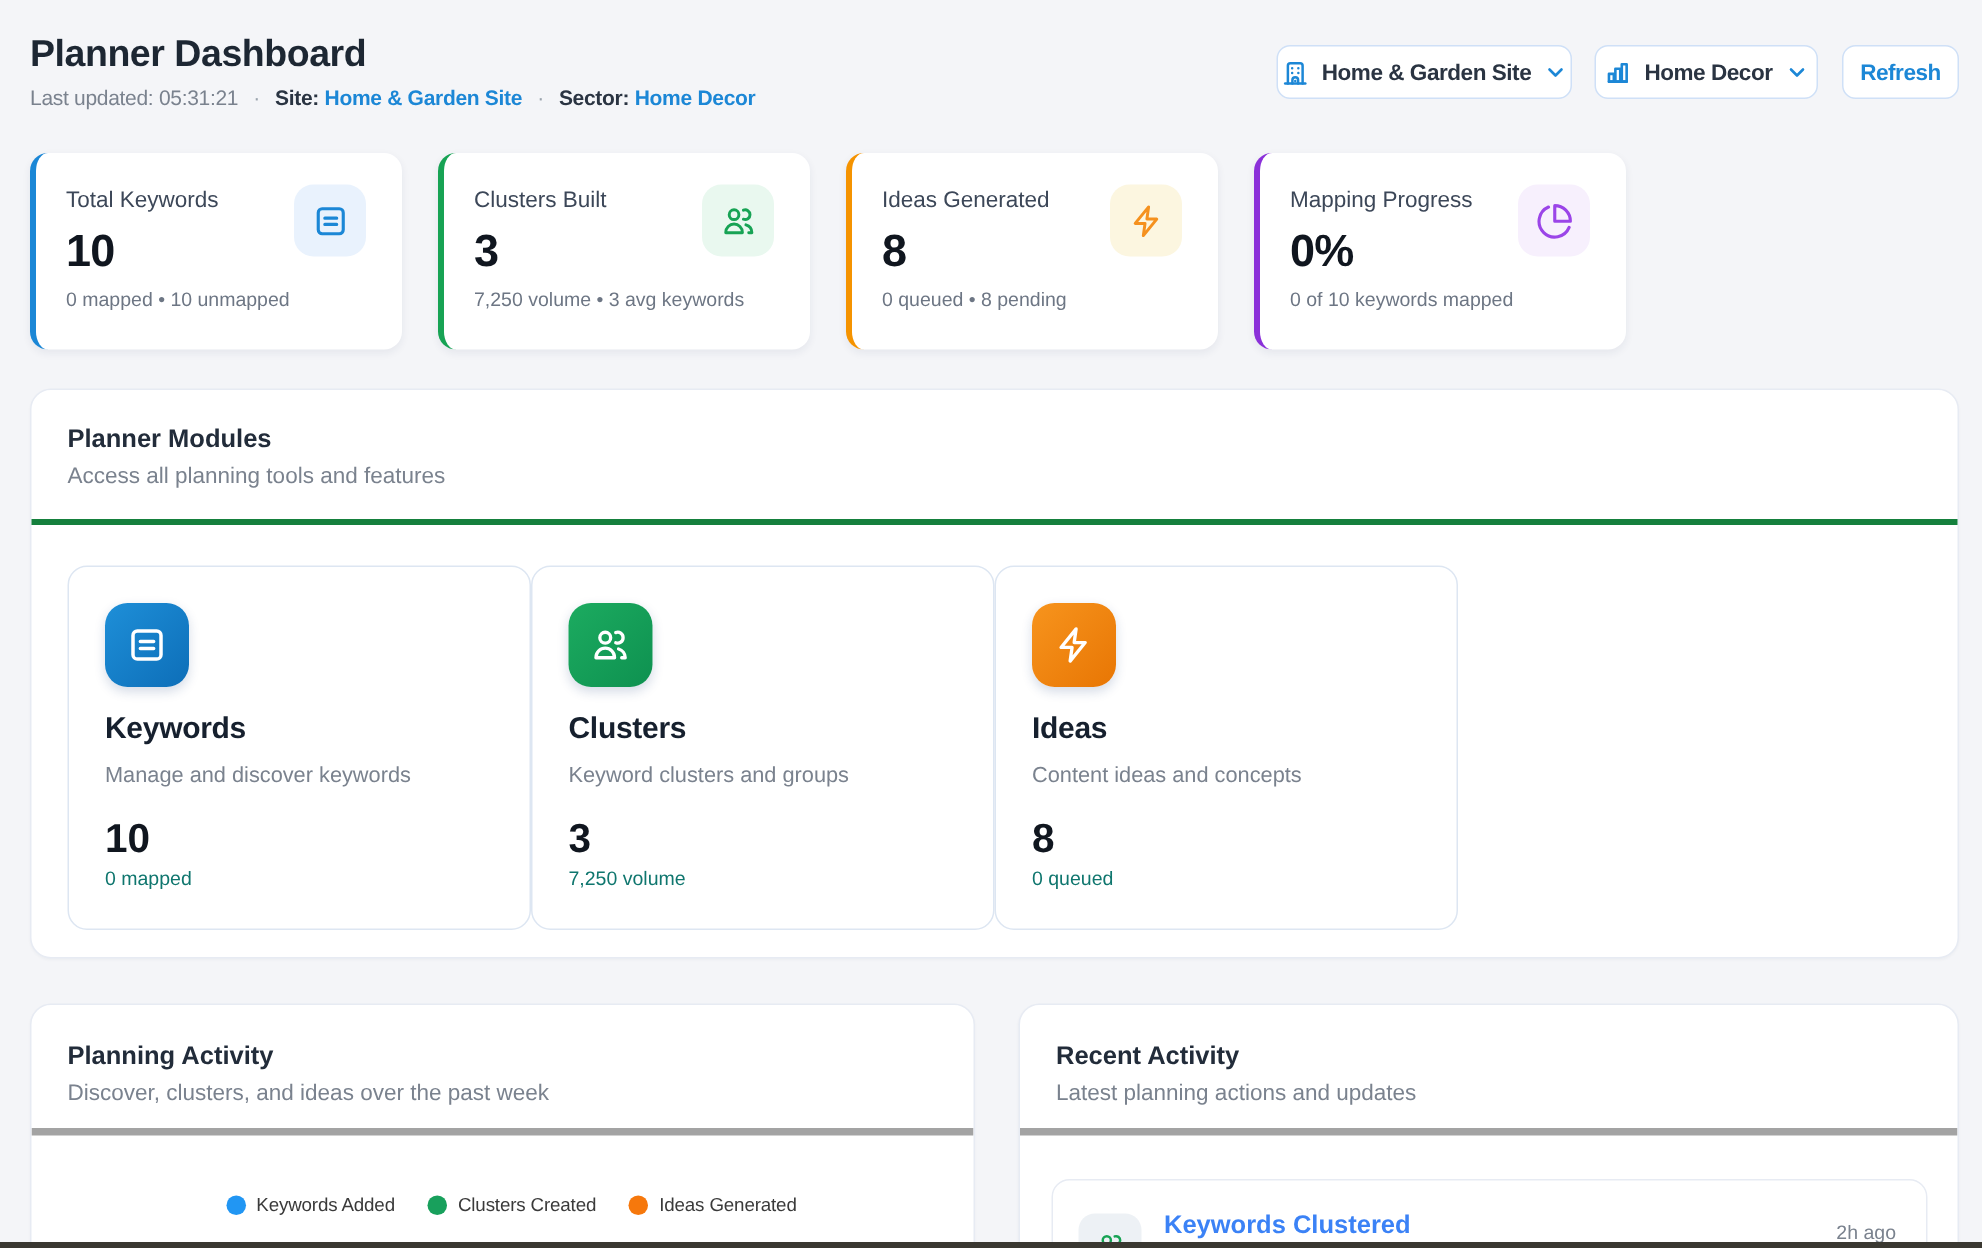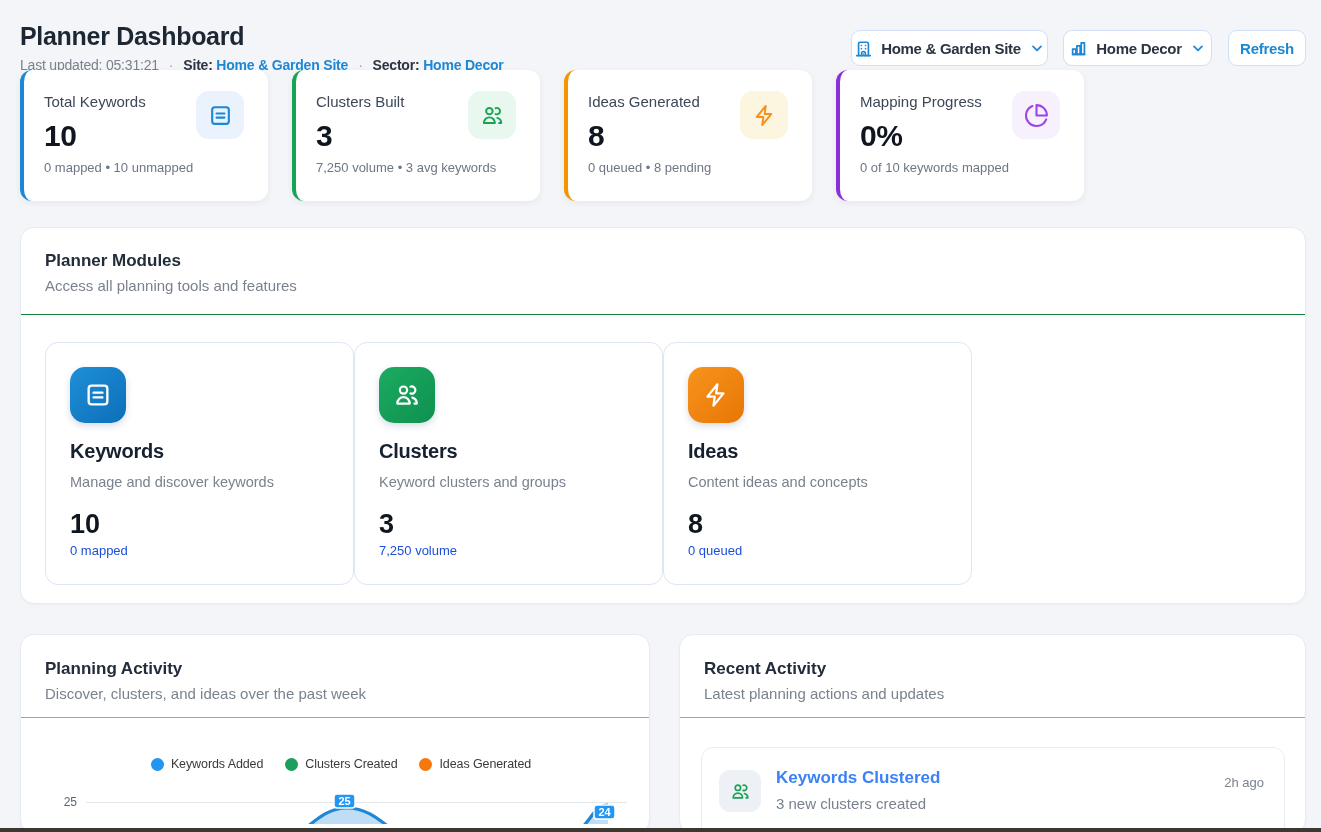--- a/index.html
+++ b/index.html
@@ -1,21 +1,21 @@
 <!DOCTYPE html>
 <html><head>
 <meta charset="utf-8">
 <style>
 * { margin:0; padding:0; box-sizing:border-box; }
 html,body { width:1321px; height:832px; overflow:hidden; }
 body { font-family:"Liberation Sans", sans-serif; background:#f4f5f8; color:#1c2733; position:relative; }
 .wrap { position:absolute; left:20px; top:0; width:1286px; }
 
 
-.hdr { position:relative; height:70px; }
+.hdr { position:relative; height:102px; }
 h1 { font-size:25px; font-weight:bold; color:#1d2733; letter-spacing:-0.3px; position:absolute; left:0; top:22px; }
 .sub { position:absolute; left:0; top:57px; font-size:14px; letter-spacing:-0.2px; color:#7a828e; } .sub .dot{margin:0 12px;}
 .sub b { color:#2a3442; }
 .sub .lnk { color:#1c87d6; font-weight:bold; }
 .sub .dot { color:#9aa3ad; margin:0 10px; }
 .controls { position:absolute; right:0; top:30px; display:flex; }
 .btn { height:36px; background:#fff; border:1px solid #cfe0f7; border-radius:9px; display:flex; align-items:center; justify-content:center; font-size:15px; font-weight:bold; color:#2a3442; letter-spacing:-0.3px; }
 .btn.b1w { width:197px; margin-right:15px; } .btn.b2w { width:149px; margin-right:16px; }
 .btn svg { margin-right:8px; }
 .btn .chev { margin-left:8px; margin-right:0; }
@@ -24,35 +24,35 @@
 
 .stats { display:flex; gap:24px; }
 .stat { position:relative; width:248px; height:131px; background:#fff; border-radius:12px; border-left:4px solid; box-shadow:0 2px 6px rgba(25,45,85,.07); padding:24px 20px 0 20px; }
 .stat .t { font-size:15px; line-height:15px; padding-top:0; color:#3c4758; }
 .stat .n { font-size:30px; line-height:30px; font-weight:bold; color:#10161f; margin-top:12px; letter-spacing:-0.5px; }
 .stat .s { font-size:13px; line-height:13px; color:#6d7684; margin-top:10px; }
 .stat .ic { position:absolute; right:24px; top:21px; width:48px; height:48px; border-radius:13px; display:flex; align-items:center; justify-content:center; }
 
 
 .panel { background:#fff; border:1px solid #e7ebf3; border-radius:14px; margin-top:26px; box-shadow:0 1px 2px rgba(20,40,80,.04); }
-.panel .phead { padding:24px 24px 21px 24px; border-bottom:1px solid #15803d; }
+.panel .phead { padding:24px 24px 21px 24px; border-bottom:4px solid #15803d; }
 .panel .phead h2 { font-size:17px; line-height:17px; font-weight:bold; color:#222c3a; }
 .panel .phead p { font-size:15px; line-height:15px; color:#7a828e; margin-top:9px; }
 .mods { display:grid; grid-template-columns:repeat(4,1fr); padding:27px 24px 18px 24px; }
 .mod { border:1px solid #dde6f2; border-radius:13px; padding:24px; height:243px; }
 .mod .mic { width:56px; height:56px; border-radius:15px; display:flex; align-items:center; justify-content:center; box-shadow:0 3px 7px rgba(30,60,120,.18); }
 .mod h3 { font-size:20px; line-height:20px; font-weight:bold; color:#16202e; margin-top:18px; letter-spacing:-0.2px; }
 .mod .d { font-size:14.5px; line-height:15px; color:#7a828e; margin-top:14px; white-space:nowrap; }
 .mod .n { font-size:27px; line-height:26px; font-weight:bold; color:#10161f; margin-top:21px; }
-.mod .c { font-size:13px; line-height:13px; color:#1d4ed8; margin-top:7px; }
+.mod .c { font-size:13px; line-height:13px; color:#0f766e; margin-top:7px; }
 
 
 .bottom { display:flex; gap:29px; margin-top:30px; }
 .bcard { background:#fff; border:1px solid #e7ebf3; border-radius:14px; box-shadow:0 1px 2px rgba(20,40,80,.04); height:200px; position:relative; overflow:hidden; }
-.bcard .phead { padding:25px 24px 16px 24px; border-bottom:1px solid #a3a3a3; }
+.bcard .phead { padding:25px 24px 16px 24px; border-bottom:5px solid #a3a3a3; }
 .bcard .phead h2 { font-size:17px; line-height:17px; font-weight:bold; color:#222c3a; }
 .bcard .phead p { font-size:15px; line-height:15px; color:#7a828e; margin-top:9px; }
 .b1 { width:630px; }
 .b2 { width:627px; }
 
 
 .legend { display:flex; justify-content:center; gap:22px; margin-top:40px; padding-left:12px; font-size:12.5px; letter-spacing:-0.1px; line-height:13px; color:#3a3a3a; align-items:center; }
 .legend .li { display:flex; align-items:center; gap:7px; }
 .legend .dotc { width:13px; height:13px; border-radius:50%; }
 

